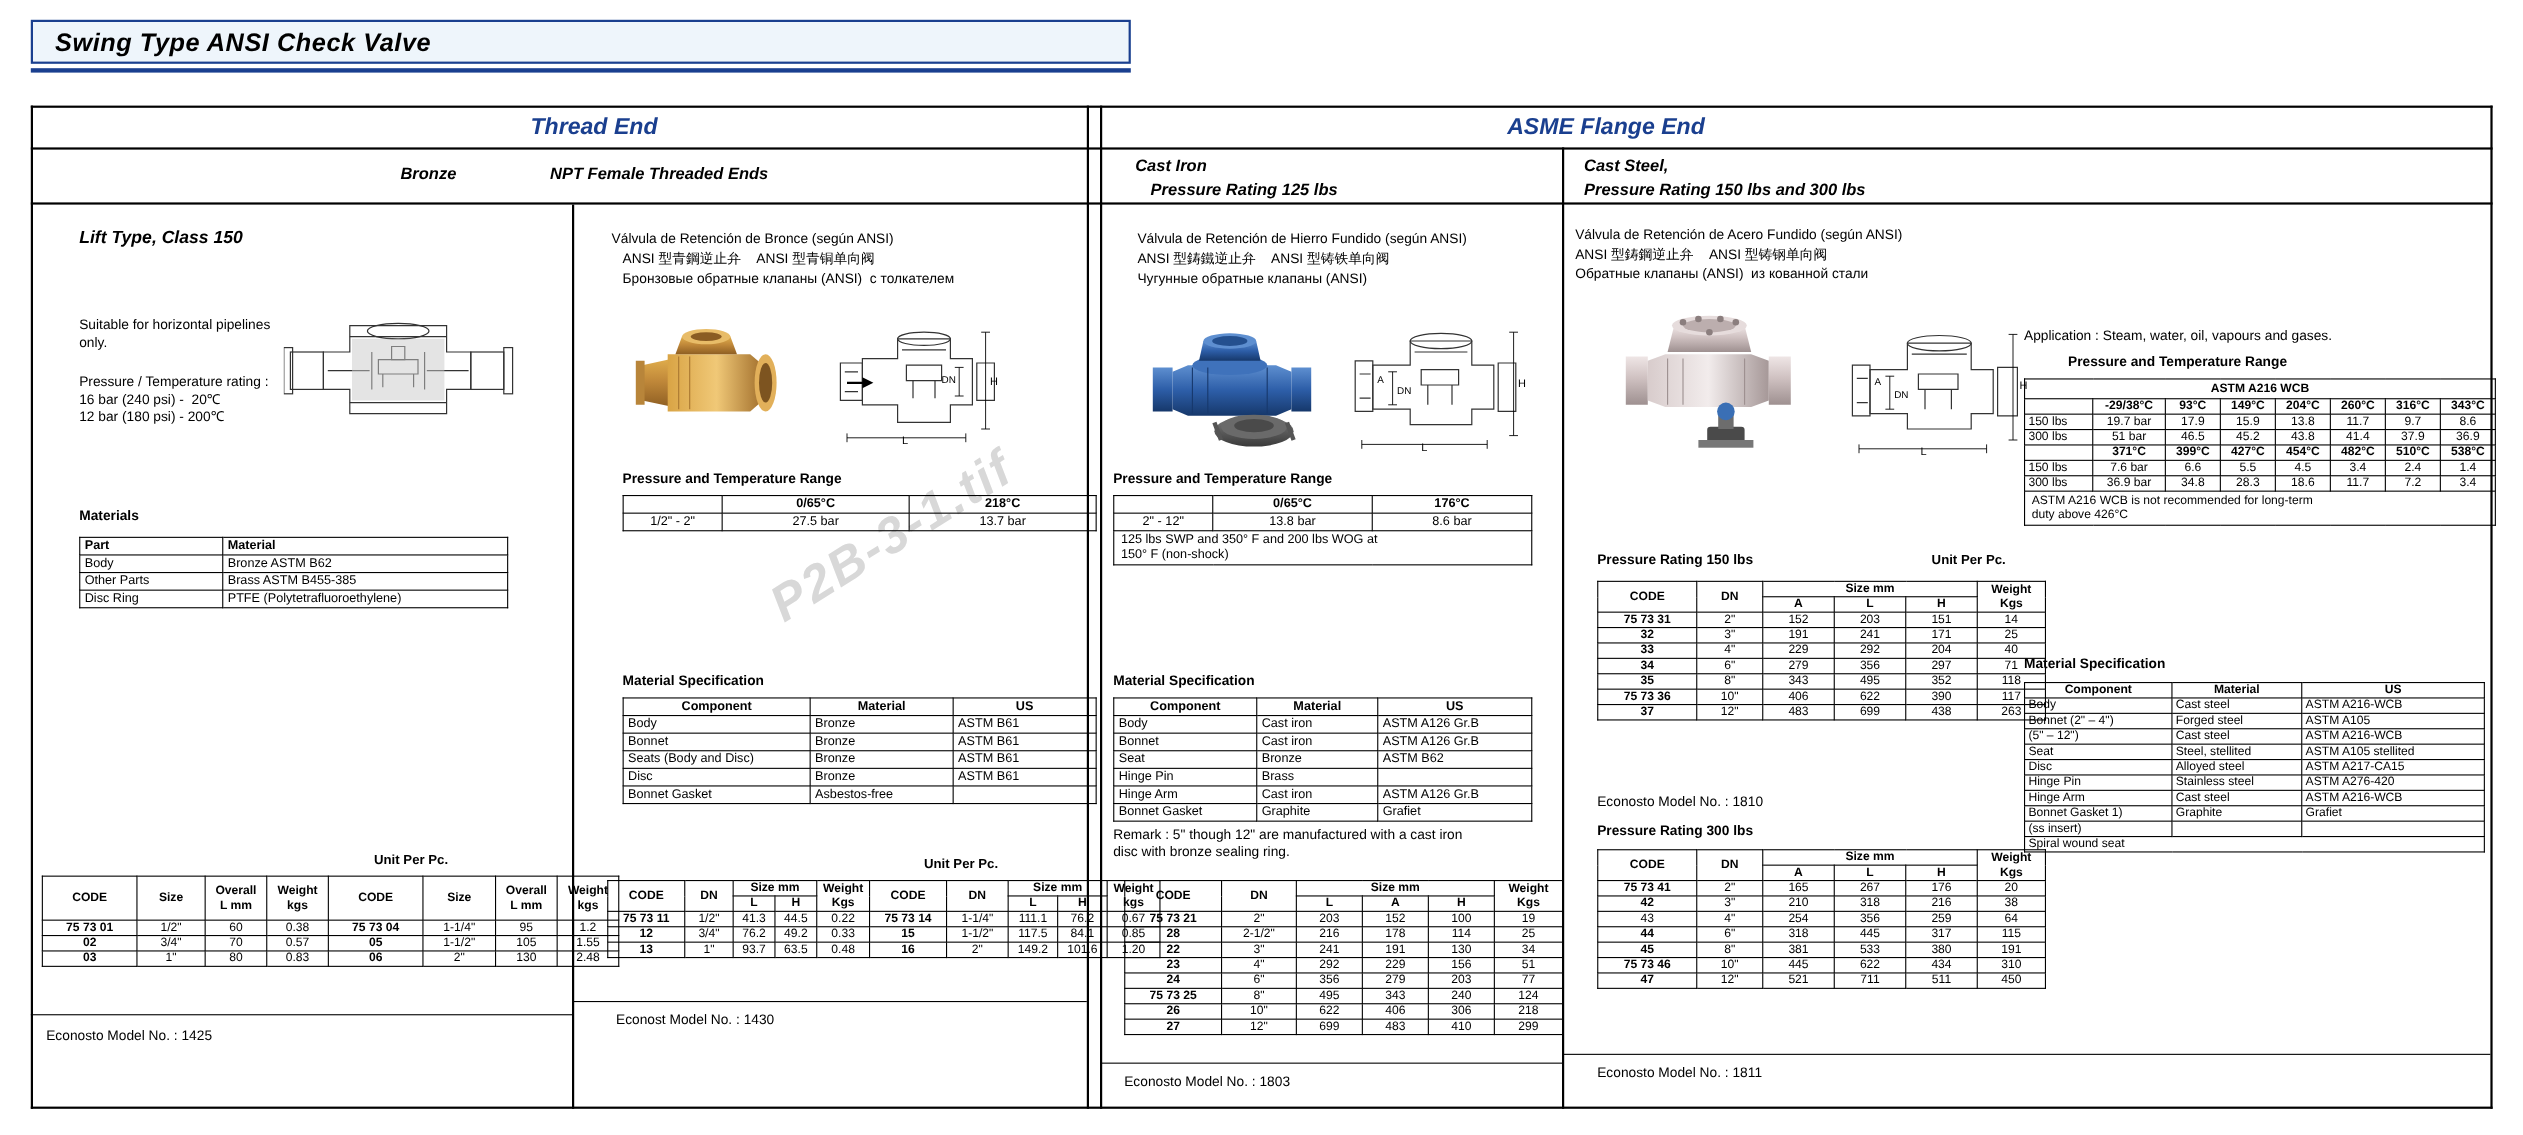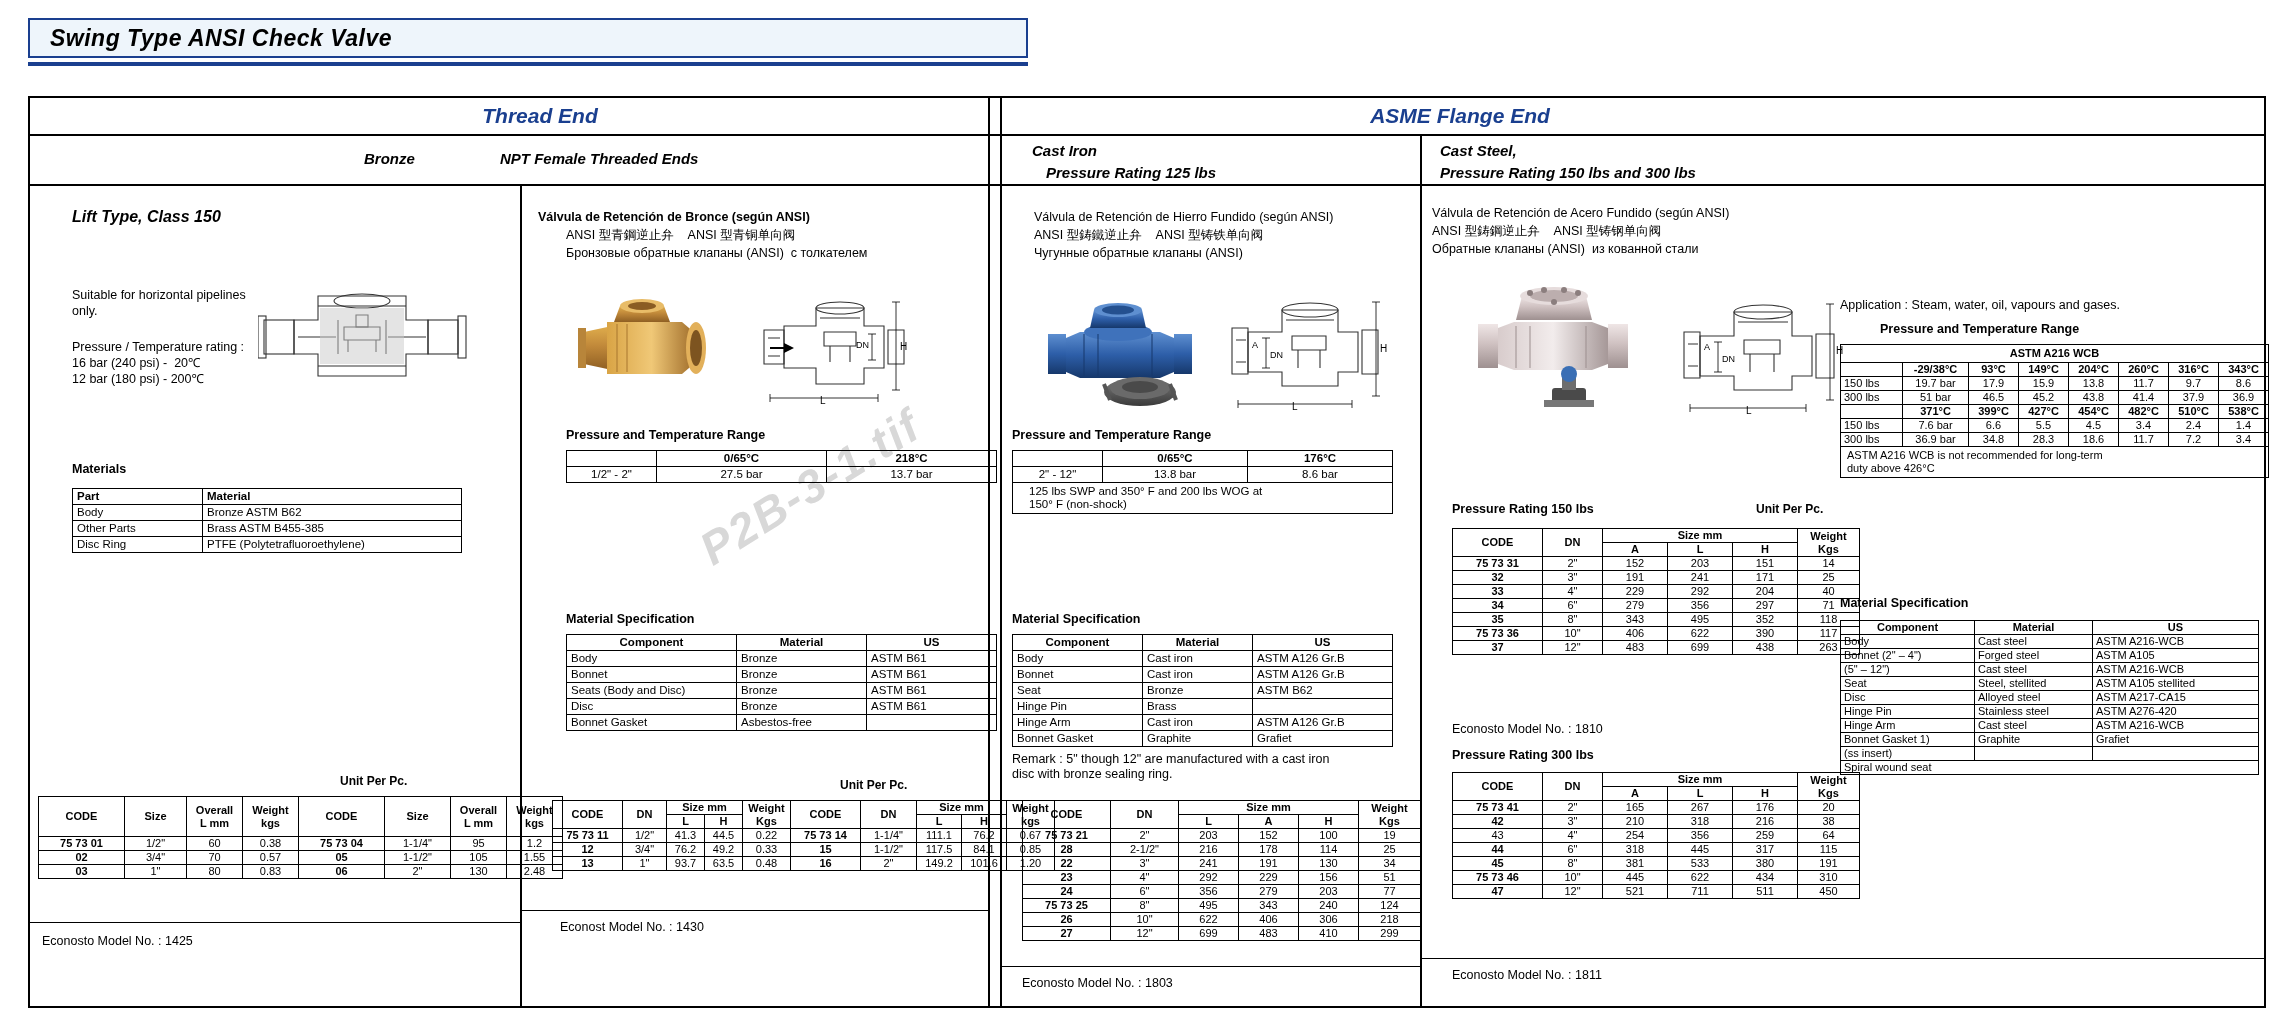--- a/index.html
+++ b/index.html
@@ -213,21 +213,21 @@
         <td style="font-weight:bold">06</td>
         <td>2"</td>
         <td>130</td>
         <td>2.48</td>
       </tr>
     </tbody>
   </table>
   <div class="model" style="left:42px; top:934px;">Econosto Model No. : 1425</div>
   <div class="hr" style="left:28px; top:922px; width:492px; height:1px;"></div>
 
-  <div class="txt" style="left:538px; top:210px;font-weight:bold;">Válvula de Retención de Bronce (según ANSI)</div>
+  <div class="txt" style="left:556px; top:210px;">Válvula de Retención de Bronce (según ANSI)</div>
   <div class="txt" style="left:566px; top:228px;">ANSI 型青鋼逆止弁    ANSI 型青铜单向阀</div>
   <div class="txt" style="left:566px; top:246px;">Бронзовые обратные клапаны (ANSI)  с толкателем</div>
 
   <div class="drw" style="left:572px; top:288px;">
     <svg width="170" height="110" viewBox="0 0 170 110">
       <defs>
         <linearGradient id="br" x1="0" y1="0" x2="0" y2="1">
           <stop offset="0%" stop-color="#e0ad4c"></stop>
           <stop offset="45%" stop-color="#c1893a"></stop>
           <stop offset="100%" stop-color="#8f5f23"></stop>
@@ -455,21 +455,21 @@
       <th style="width:90px;"></th>
       <th style="width:145px;">0/65°C</th>
       <th style="width:145px;">176°C</th>
     </tr>
     <tr>
       <td>2" - 12"</td>
       <td>13.8 bar</td>
       <td>8.6 bar</td>
     </tr>
     <tr>
-      <td colspan="3" class="lft" style="white-space:pre-line; padding:2px 16px;">125 lbs SWP and 350° F and 200 lbs WOG at
+      <td colspan="3" class="lft" style="white-space:pre-line; padding:2px 6px;">125 lbs SWP and 350° F and 200 lbs WOG at
 150° F (non-shock)</td>
     </tr>
   </tbody>
     </table>
 
   <div class="capt" style="left:1012px; top:612px;">Material Specification</div>
   <table class="g" style="left:1012px; top:634px;">
     <tbody>
         <tr>
       <th style="width:130px;">Component</th>

